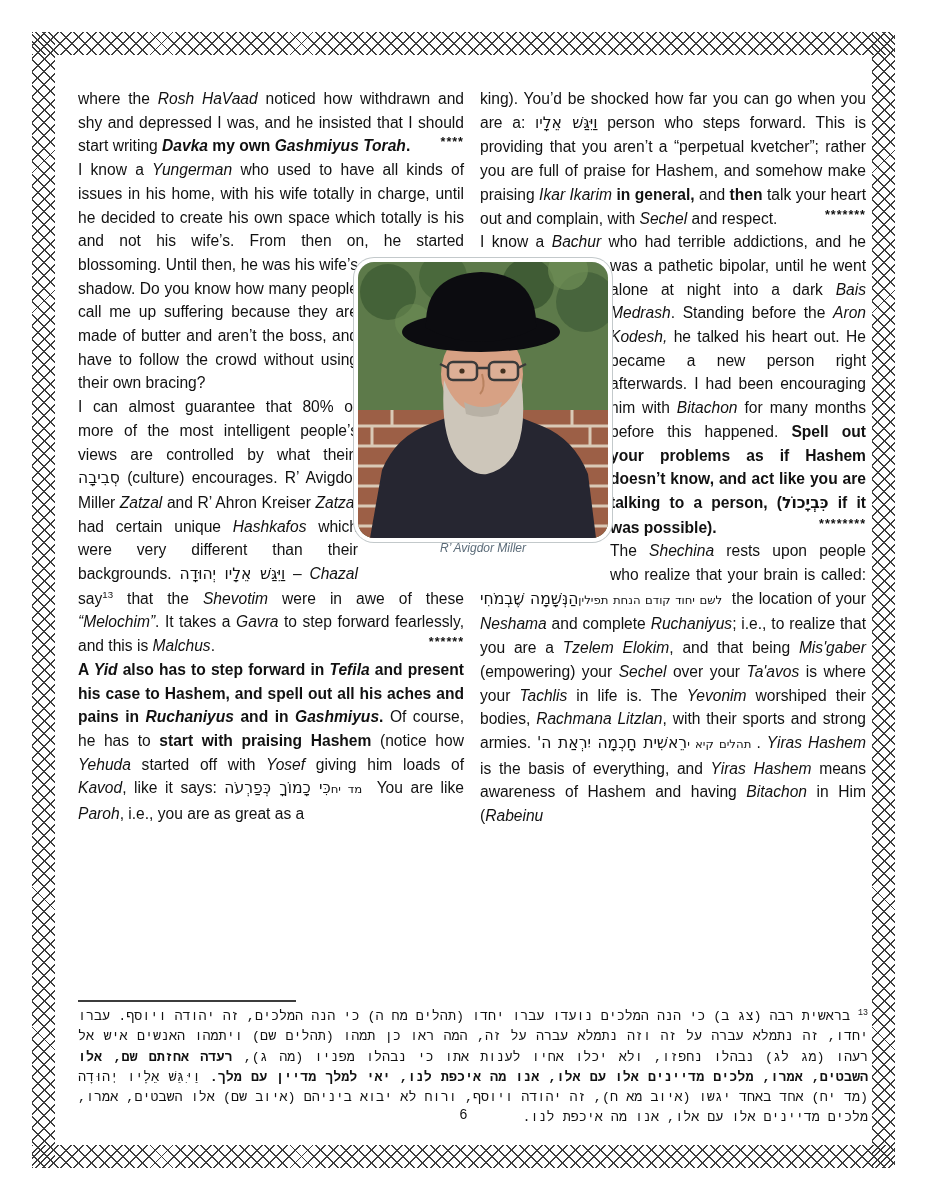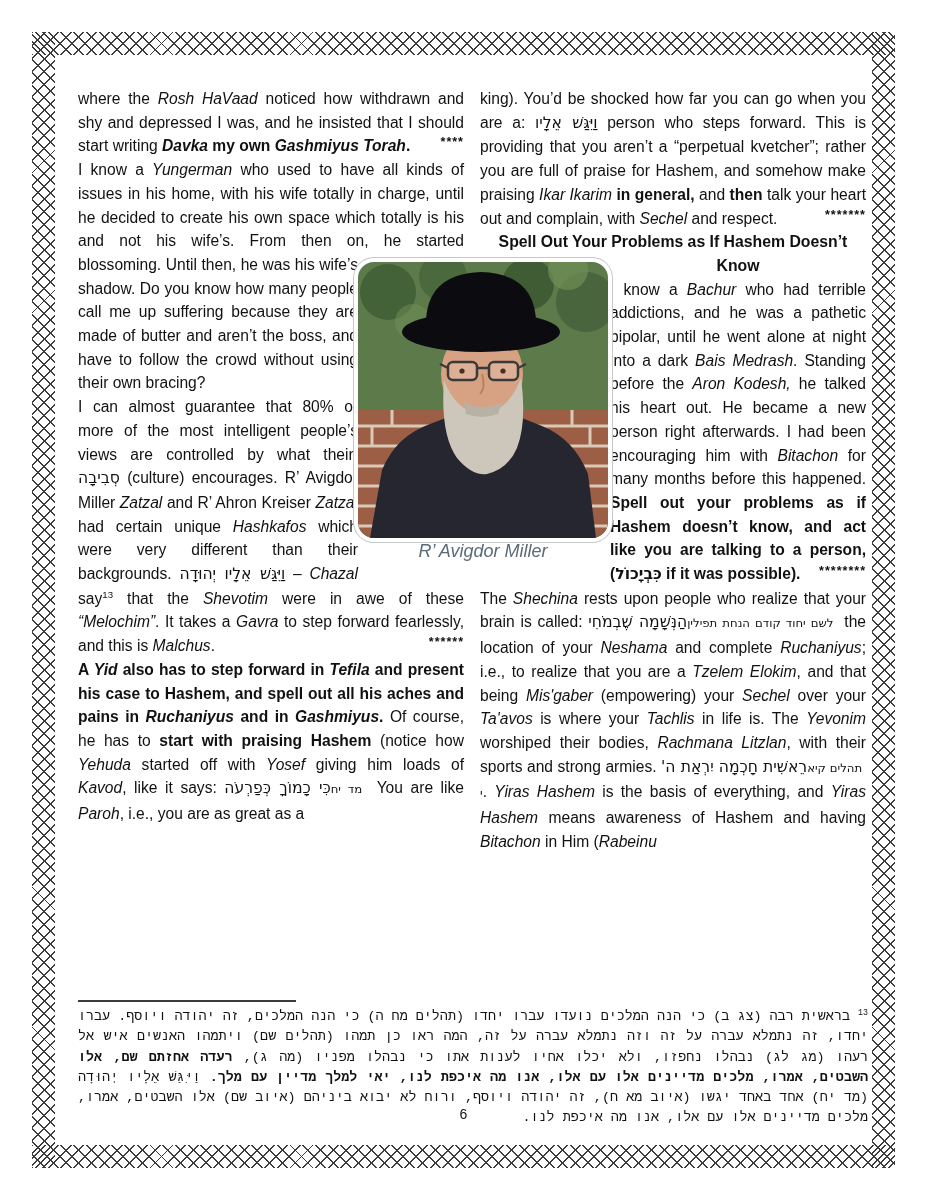--- a/index.html
+++ b/index.html
@@ -34,21 +34,21 @@
   
   .fl-sp-r{float:right;width:0;height:175px;}
   .fl-box-r{float:right;clear:right;width:106px;height:304px;}
   .fl-sp-l{float:left;width:0;height:175px;}
   .fl-box-l{float:left;clear:left;width:130px;height:304px;}
 
   .photo-wrap{position:absolute;left:358px;top:262px;width:250px;height:276px;
       border-radius:16px;overflow:hidden;box-shadow:0 0 0 4px #ffffff,0 0 0 5px #c3c9cb;}
   .photo-wrap svg{display:block;}
   .caption{position:absolute;left:358px;top:541px;width:250px;text-align:center;
-      font-style:italic;font-size:18px;color:#5b6b78;}
+      font-style:italic;font-size:12px;color:#5b6b78;}
 
   .footnote-area{position:absolute;left:78px;top:1000px;width:790px;}
   .fn-sep{width:218px;border-top:2px solid #3c3c3c;margin:0 0 5px 0;}
   .fn-text{margin:0;font-size:13.4px;line-height:20.3px;text-align:justify;direction:rtl;
       font-family:Liberation Mono, monospace;}
   .fn-text .bd{font-weight:bold;}
   .pagenum{position:absolute;left:0;right:0;top:1106px;text-align:center;font-size:14px;}
 </style>
 </head>
 <body>
@@ -67,21 +67,20 @@
     <p class="para"><span>where the </span><span class="it">Rosh HaVaad</span><span> noticed how withdrawn and shy and depressed I was, and he insisted that I should start writing </span><span class="bd it">Davka</span><span class="bd"> my own </span><span class="bd it">Gashmiyus Torah</span><span class="bd">.</span><span class="stars">****</span></p>
     <p class="para"><span>I know a </span><span class="it">Yungerman</span><span> who used to have all kinds of issues in his home, with his wife totally in charge, until he decided to create his own space which totally is his and not his wife’s. From then on, he started blossoming. Until then, he was his wife’s shadow. Do you know how many people call me up suffering because they are made of butter and aren’t the boss, and have to follow the crowd without using their own bracing?</span><span class="stars">*****</span></p>
     <p class="para"><span>I can almost guarantee that 80% or more of the most intelligent people’s views are controlled by what their: </span><span class="heb">סְבִיבָה</span><span> (culture) encourages. R’ Avigdor Miller </span><span class="it">Zatzal</span><span> and R’ Ahron Kreiser </span><span class="it">Zatzal</span><span> had certain unique </span><span class="it">Hashkafos</span><span> which were very different than their backgrounds. </span><span class="heb">וַיִּגַּשׁ אֵלָיו יְהוּדָה</span><span> – </span><span class="it">Chazal</span><span> say</span><sup>13</sup><span> that the </span><span class="it">Shevotim</span><span> were in awe of these </span><span class="it">“Melochim”</span><span>. It takes a </span><span class="it">Gavra</span><span> to step forward fearlessly, and this is </span><span class="it">Malchus</span><span>.</span><span class="stars">******</span></p>
     <p class="para"><span class="bd">A </span><span class="bd it">Yid</span><span class="bd"> also has to step forward in </span><span class="bd it">Tefila</span><span class="bd"> and present his case to Hashem, and spell out all his aches and pains in </span><span class="bd it">Ruchaniyus</span><span class="bd"> and in </span><span class="bd it">Gashmiyus</span><span class="bd">. </span><span>Of course, he has to </span><span class="bd">start with praising Hashem </span><span>(notice how </span><span class="it">Yehuda</span><span> started off with </span><span class="it">Yosef</span><span> giving him loads of </span><span class="it">Kavod</span><span>, like it says: </span><span class="heb">כִּי כָמוֹךָ כְּפַרְעֹה</span><span class="heb sm"> מד יח</span><span> You are like </span><span class="it">Paroh</span><span>, i.e., you are as great as a</span></p>
   </div>
 
   <div class="col col-right">
     <div class="fl-sp-l"></div>
       <div class="fl-box-l"></div>
     <p class="para"><span>king). You’d be shocked how far you can go when you are a: </span><span class="heb">וַיִּגַּשׁ אֵלָיו</span><span> person who steps forward. This is providing that you aren’t a “perpetual kvetcher”; rather you are full of praise for Hashem, and somehow make praising </span><span class="it">Ikar Ikarim</span><span class="bd"> in general,</span><span> and </span><span class="bd">then</span><span> talk your heart out and complain, with </span><span class="it">Sechel</span><span> and respect.</span><span class="stars">*******</span></p>
-    <h3 class="subhead"><span class="bd">Spell Out Your Problems as If Hashem Doesn’t Know</span></h3>
     <p class="para"><span>I know a </span><span class="it">Bachur</span><span> who had terrible addictions, and he was a pathetic bipolar, until he went alone at night into a dark </span><span class="it">Bais Medrash</span><span>. Standing before the </span><span class="it">Aron Kodesh,</span><span> he talked his heart out. He became a new person right afterwards. I had been encouraging him with </span><span class="it">Bitachon</span><span> for many months before this happened. </span><span class="bd">Spell out your problems as if Hashem doesn’t know, and act like you are talking to a person, (</span><span class="heb bd">כִּבְיָכוֹל</span><span class="bd"> if it was possible).</span><span class="stars">********</span></p>
     <p class="para"><span>The </span><span class="it">Shechina</span><span> rests upon people who realize that your brain is called: </span><span class="heb">הַנְּשָׁמָה שֶׁבְמֹחִי</span><span class="heb sm"> לשם יחוד קודם הנחת תפילין</span><span> the location of your </span><span class="it">Neshama</span><span> and complete </span><span class="it">Ruchaniyus</span><span>; i.e., to realize that you are a </span><span class="it">Tzelem Elokim</span><span>, and that being </span><span class="it">Mis'gaber</span><span> (empowering) your </span><span class="it">Sechel</span><span> over your </span><span class="it">Ta'avos</span><span> is where your </span><span class="it">Tachlis</span><span> in life is. The </span><span class="it">Yevonim</span><span> worshiped their bodies, </span><span class="it">Rachmana Litzlan</span><span>, with their sports and strong armies. </span><span class="heb">רֵאשִׁית חָכְמָה יִרְאַת ה'</span><span class="heb sm"> תהלים קיא י</span><span>. </span><span class="it">Yiras Hashem</span><span> is the basis of everything, and </span><span class="it">Yiras Hashem</span><span> means awareness of Hashem and having </span><span class="it">Bitachon</span><span> in Him (</span><span class="it">Rabeinu</span></p>
   </div>
 
   <div class="photo-wrap">
     <svg viewBox="0 0 250 276" width="250" height="276">
       <rect width="250" height="276" fill="#5d7a4a"></rect>
       <circle cx="30" cy="30" r="28" fill="#3f5c33" opacity="0.8"></circle>
       <circle cx="85" cy="15" r="24" fill="#466538" opacity="0.8"></circle>
       <circle cx="170" cy="22" r="26" fill="#3a5530" opacity="0.8"></circle>

